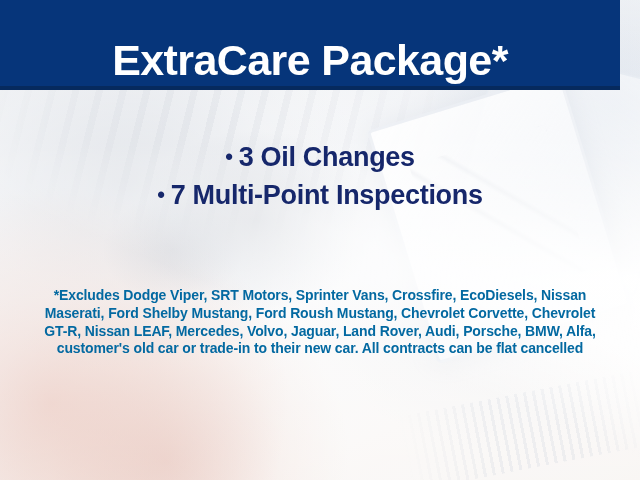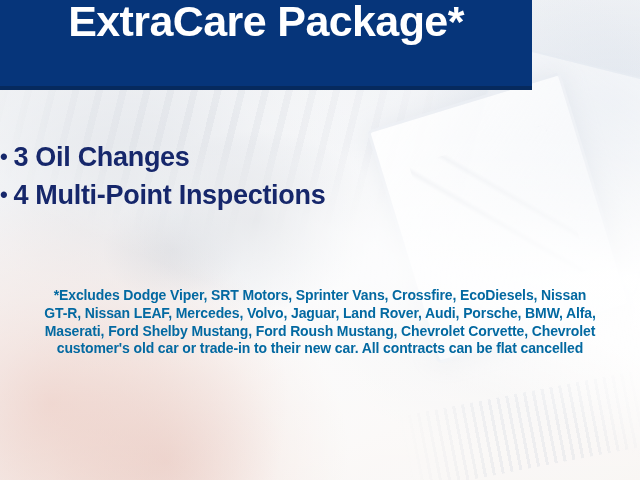--- a/index.html
+++ b/index.html
@@ -123,27 +123,27 @@
   .bg-veil {
     background:
       linear-gradient(to bottom, rgba(255,255,255,0.34) 0%, rgba(255,255,255,0.52) 34%, rgba(255,255,255,0.58) 62%, rgba(255,255,255,0.44) 100%);
   }
 
   
   #header-banner {
     position: absolute;
     left: 0;
     top: 0;
-    width: 532px;
+    width: 620px;
     height: 90px;
     background: #06357a;
     border-bottom: 4px solid #062a5e;
     box-sizing: border-box;
     display: flex;
-    align-items: flex-start;
+    align-items: flex-end;
     justify-content: center;
   }
   #header-title {
     color: #ffffff;
     font-size: 43px;
     font-weight: bold;
     letter-spacing: -0.6px;
     line-height: 1;
     white-space: nowrap;
     margin: 0;
@@ -152,21 +152,21 @@
 
   
   #benefits-list {
     position: absolute;
     left: 0;
     top: 138px;
     width: 640px;
     list-style: none;
     margin: 0;
     padding: 0;
-    text-align: left;
+    text-align: center;
   }
   .benefit-item {
     color: #16276b;
     font-size: 27px;
     font-weight: bold;
     line-height: 38px;
     letter-spacing: -0.3px;
     white-space: nowrap;
   }
   .benefit-bullet {
@@ -208,24 +208,24 @@
 
   <div id="header-banner">
     <h1 id="header-title">ExtraCare Package*</h1>
   </div>
 
   <ul id="benefits-list">
     <li class="benefit-item">
       <span class="benefit-bullet">•</span><span>3 Oil Changes</span>
     </li>
     <li class="benefit-item">
-      <span class="benefit-bullet">•</span><span>4 Multi-Point Inspections</span>
+      <span class="benefit-bullet">•</span><span>7 Multi-Point Inspections</span>
     </li>
   </ul>
 
   <div id="disclaimer">
     <div class="disclaimer-line">*Excludes Dodge Viper, SRT Motors, Sprinter Vans, Crossfire, EcoDiesels, Nissan</div>
+    <div class="disclaimer-line">Maserati, Ford Shelby Mustang, Ford Roush Mustang, Chevrolet Corvette, Chevrolet</div>
     <div class="disclaimer-line">GT-R, Nissan LEAF, Mercedes, Volvo, Jaguar, Land Rover, Audi, Porsche, BMW, Alfa,</div>
-    <div class="disclaimer-line">Maserati, Ford Shelby Mustang, Ford Roush Mustang, Chevrolet Corvette, Chevrolet</div>
     <div class="disclaimer-line">customer's old car or trade-in to their new car. All contracts can be flat cancelled</div>
   </div>
 
 </div>
 
 </body></html>

